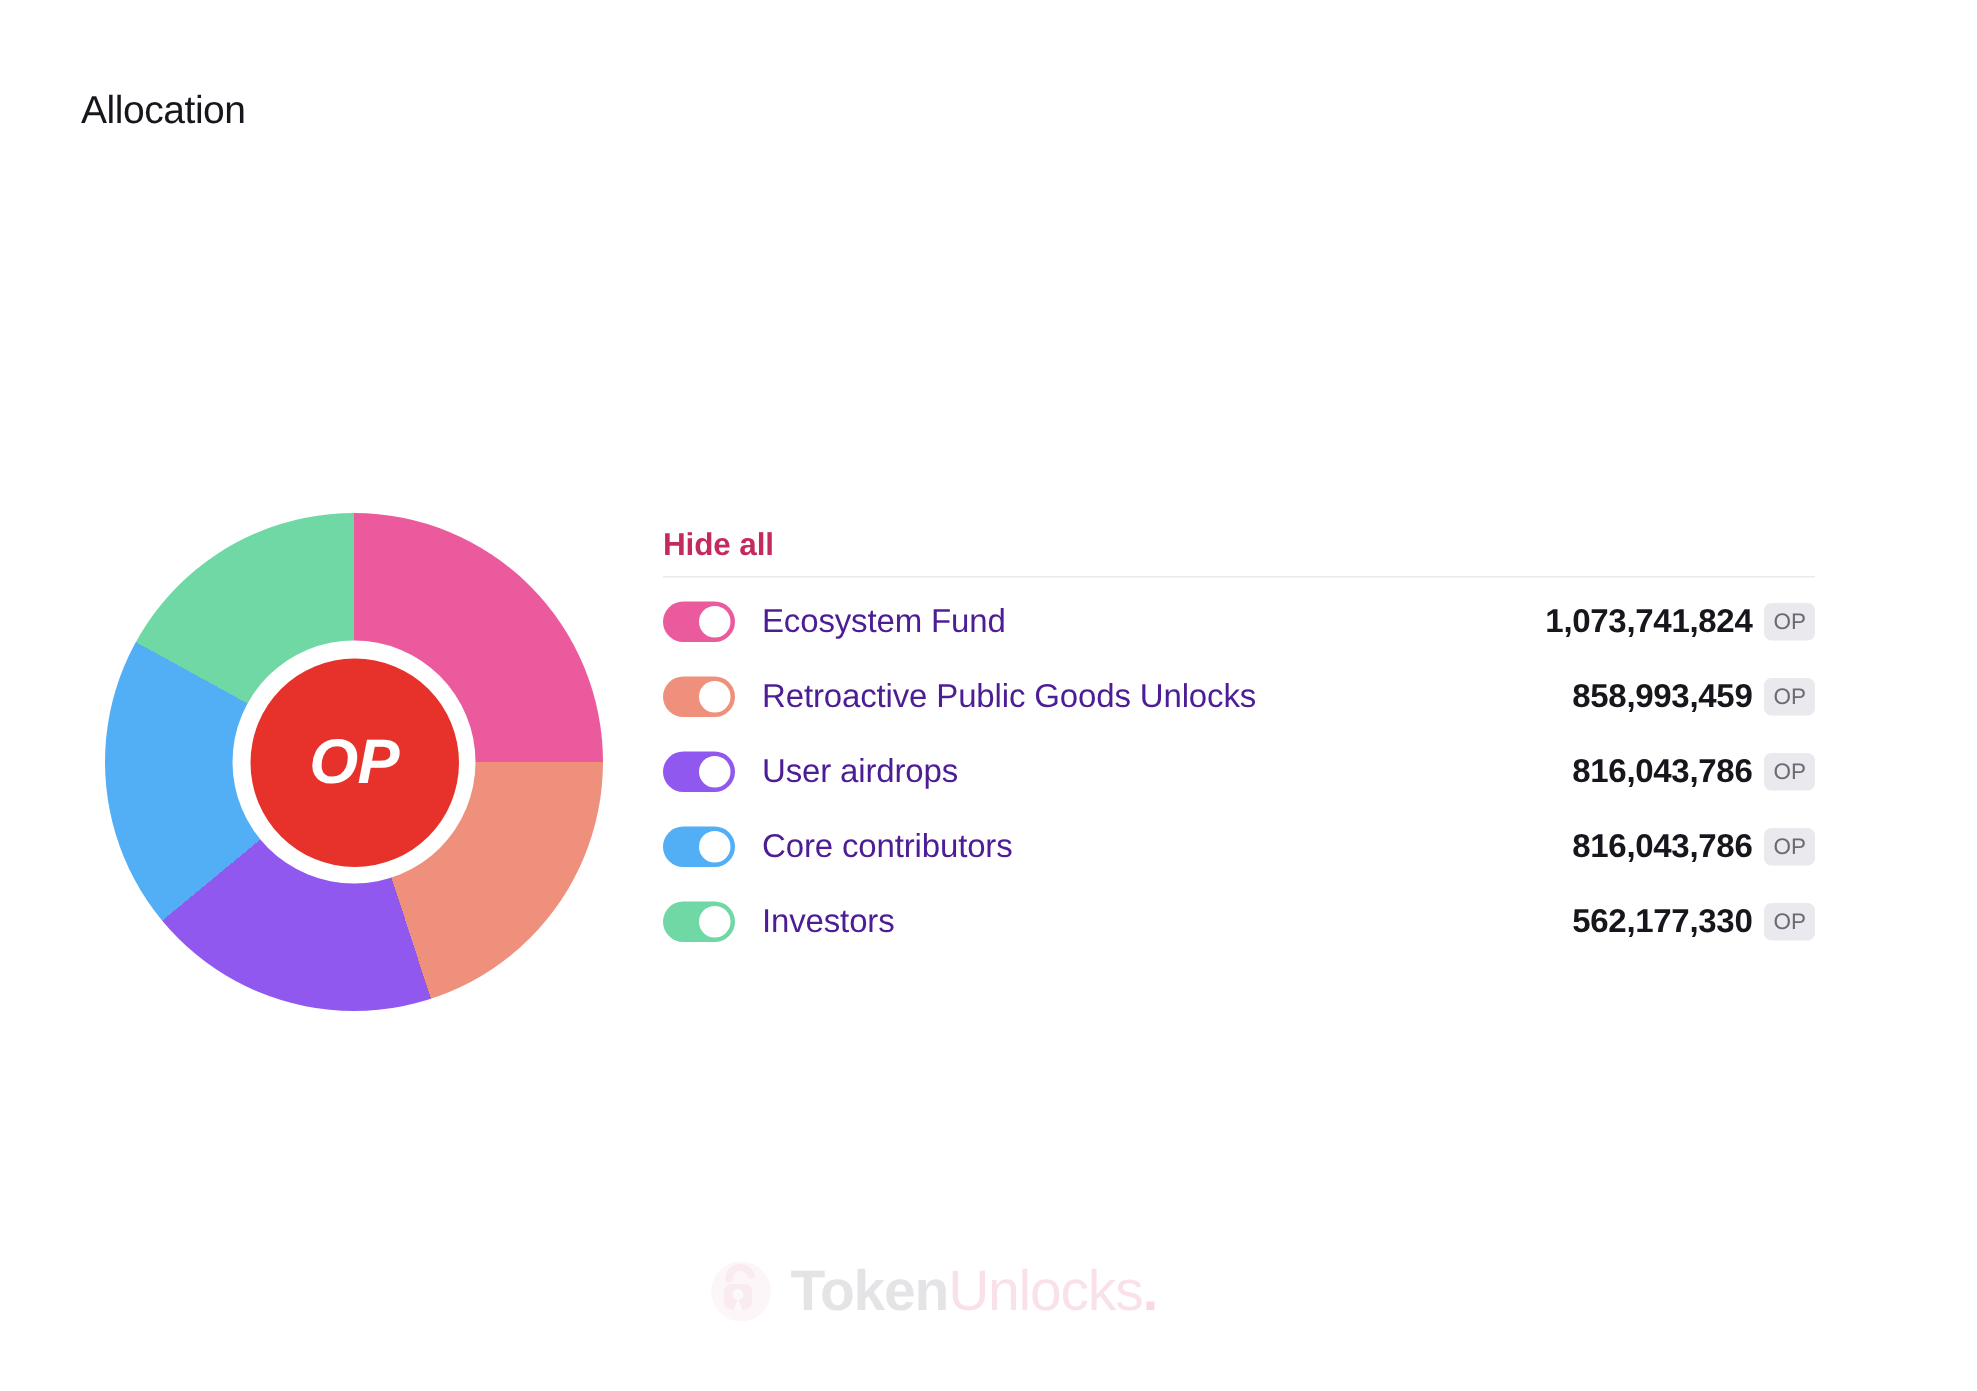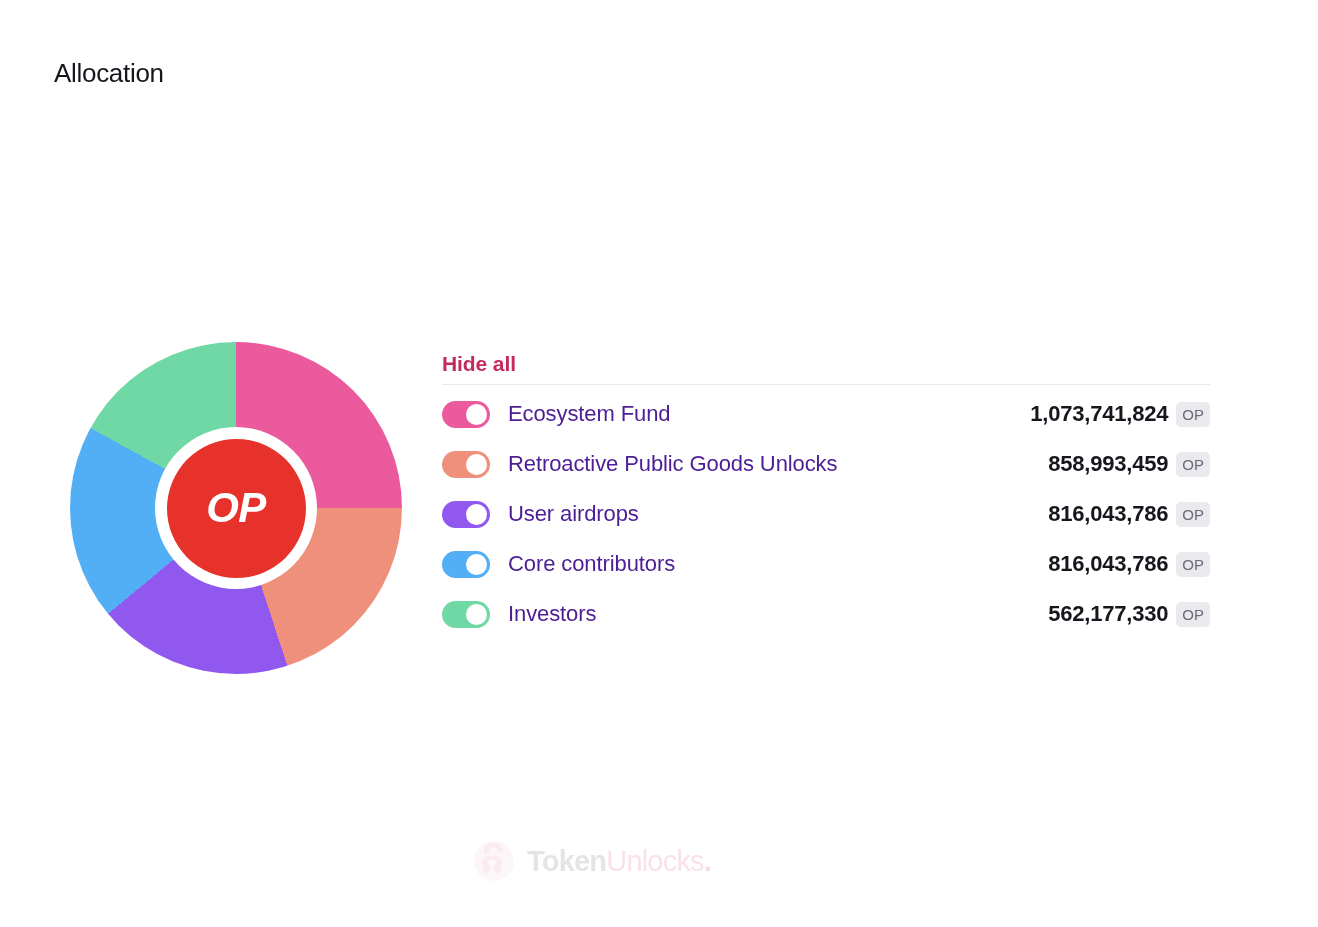--- a/index.html
+++ b/index.html
@@ -175,21 +175,21 @@
   }
 
   .watermark-icon {
     width: 42px;
     height: 42px;
     flex: 0 0 auto;
     margin-right: 12px;
   }
 
   .watermark-text {
-    font-size: 29px;
+    font-size: 38px;
     font-weight: 700;
     letter-spacing: -0.8px;
     line-height: 1;
   }
 
   .wm-token { color: #8a8a96; }
   .wm-unlocks { color: #e87b9e; font-weight: 400; }
   .wm-dot { color: #e0527f; font-weight: 700; }
 </style>
 </head>

